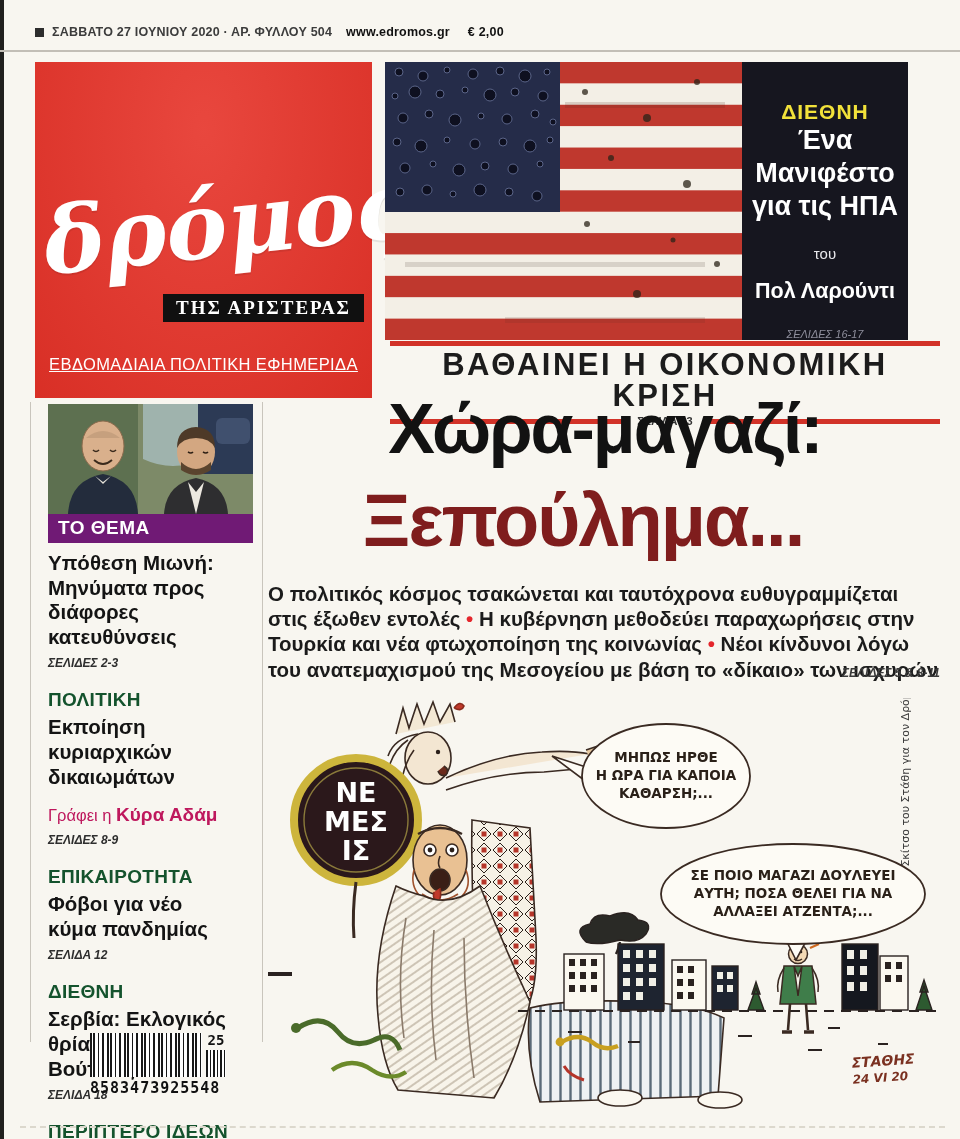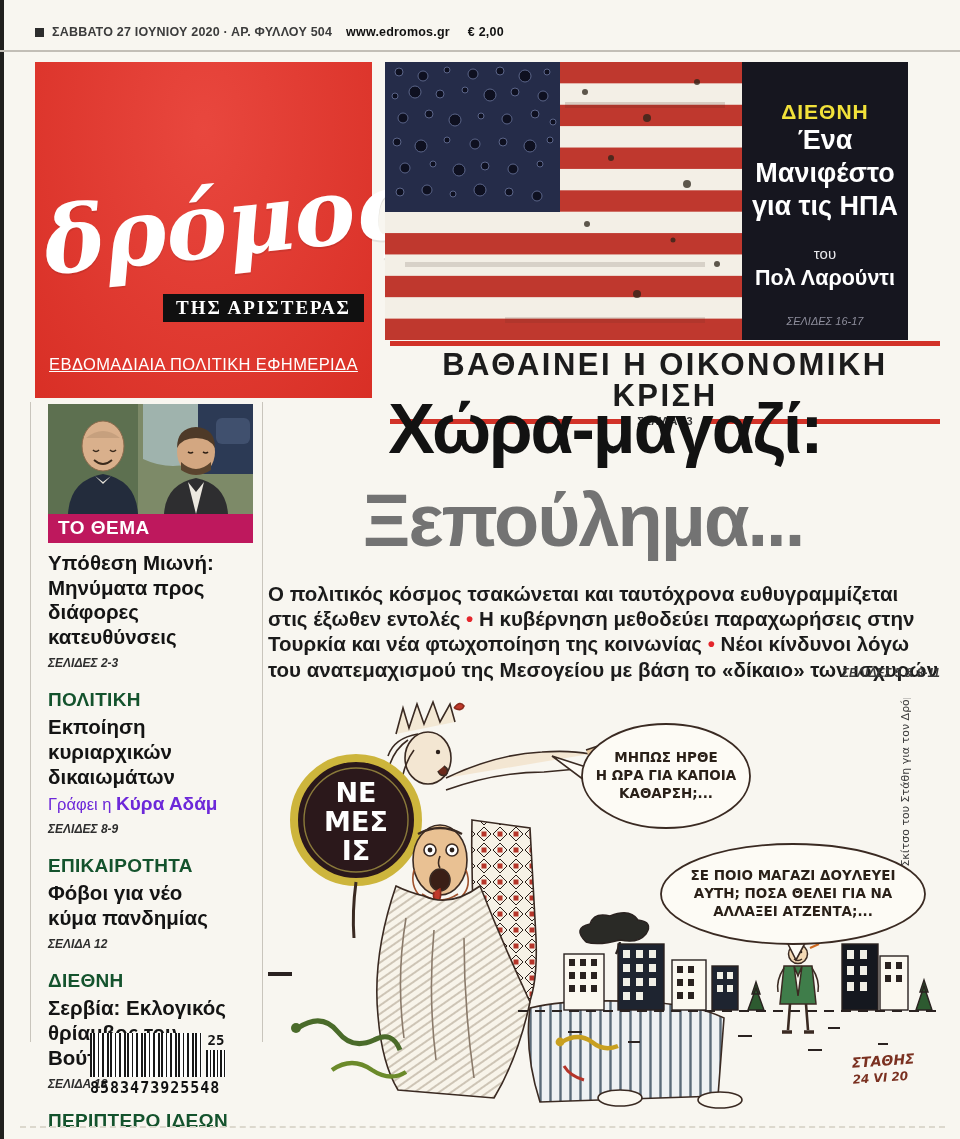--- a/index.html
+++ b/index.html
@@ -28,53 +28,53 @@
 
   
   .flag{left:385px;top:62px;width:357px;height:278px;}
 
   
   .promo{left:742px;top:62px;width:166px;height:278px;background:#16161f;
          display:flex;flex-direction:column;align-items:center;text-align:center;box-sizing:border-box;padding:38px 8px 14px;}
   .promo .kicker{color:#f2e23a;font-size:21px;font-weight:bold;letter-spacing:1px;}
   .promo .ptitle{color:#fff;font-size:27px;font-weight:bold;line-height:1.22;margin-top:0;white-space:pre-line;}
   .promo .pby{color:#e8e8ec;font-size:15px;margin-top:22px;}
-  .promo .pauthor{color:#fff;font-size:21.5px;font-weight:bold;margin-top:4px;}
+  .promo .pauthor{color:#fff;font-size:21.5px;font-weight:bold;margin-top:17px;}
   .promo .ppages{color:#8e8e9c;font-size:11px;font-style:italic;margin-top:24px;}
 
   
   .banner{left:390px;top:341px;width:550px;}
   .redbar{height:5px;background:#d23228;}
   .banner .btitle{font-size:31px;font-weight:bold;letter-spacing:2.5px;color:#1c1c1c;
                   text-align:center;line-height:1.0;padding:3px 0 4px;}
   .banner .brow{display:flex;align-items:center;gap:8px;text-align:center;}
   .banner .brow .redbar{flex:1;}
   .banner .bpage{font-size:11px;font-weight:bold;color:#333;white-space:nowrap;padding:0 2px;}
 
   
   .hl1{left:270px;top:394px;width:670px;text-align:center;font-size:70px;font-weight:bold;
        letter-spacing:-2px;color:#121212;line-height:1;}
   .hl2{left:248px;top:484px;width:670px;text-align:center;font-size:74px;font-weight:bold;
-       letter-spacing:-2px;color:#737373;line-height:1;}
+       letter-spacing:-2px;color:#7f1d1d;line-height:1;}
   .standfirst{left:268px;top:581px;width:672px;font-size:20.5px;font-weight:bold;color:#1b1b1b;
               line-height:1.23;}
   .standfirst .rb{color:#e4262c;}
   .sfpages{position:absolute;right:0;bottom:1px;font-size:12px;font-style:italic;font-weight:bold;color:#3a3a3a;}
 
   
   .vrule{width:1px;background:#c9c5bc;}
   .sidebar{left:48px;top:404px;width:205px;}
   .photo{width:205px;height:110px;display:block;}
-  .sblabel{background:#be185d;color:#fff;font-weight:bold;font-size:19px;letter-spacing:.5px;
+  .sblabel{background:#701a75;color:#fff;font-weight:bold;font-size:19px;letter-spacing:.5px;
            padding:3px 0 4px 10px;}
   .sbtitle{font-size:20.5px;font-weight:bold;line-height:1.2;color:#141414;margin-top:8px;white-space:pre-line;}
   .sbpages{font-size:12px;font-style:italic;font-weight:bold;color:#2e2e2e;margin-top:7px;}
   .sbsec{margin-top:19px;}
   .sbsec .sec{color:#14532d;font-weight:bold;font-size:19px;letter-spacing:.3px;}
-  .sbby{font-size:16.5px;color:#6d28d9;margin-top:4px;}
+  .sbby{font-size:16.5px;color:#be185d;margin-top:15px;}
   .sbby b{font-size:19px;}
 
   
   .bc{left:90px;top:1032px;width:160px;}
   .bcrow{display:flex;align-items:center;gap:4px;}
   .bcbars{width:112px;height:44px;background:
      repeating-linear-gradient(90deg,#181818 0 2px,#fff 2px 3px,#181818 3px 5px,#fff 5px 8px,#181818 8px 9px,#fff 9px 12px,#181818 12px 14px,#fff 14px 17px);}
   .bcright{display:flex;flex-direction:column;align-items:center;}
   .bcnum2{font-size:14px;font-weight:bold;font-family:"DejaVu Sans Mono","Liberation Mono",monospace;color:#111;}
   .bcmini{width:20px;height:27px;margin-top:2px;background:

